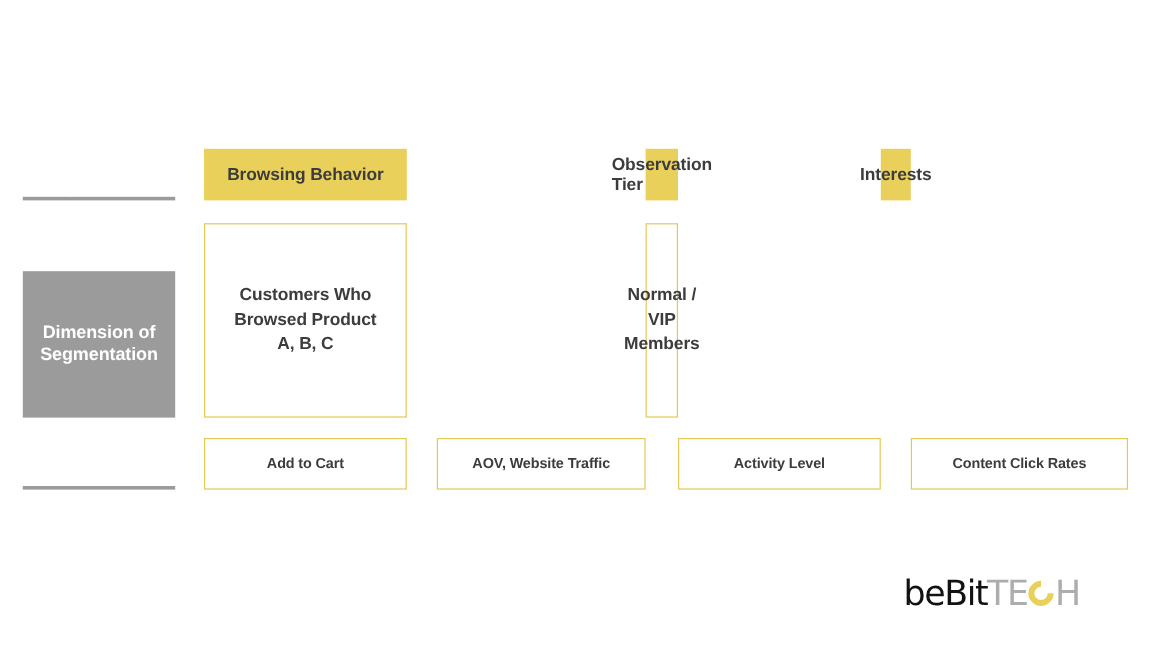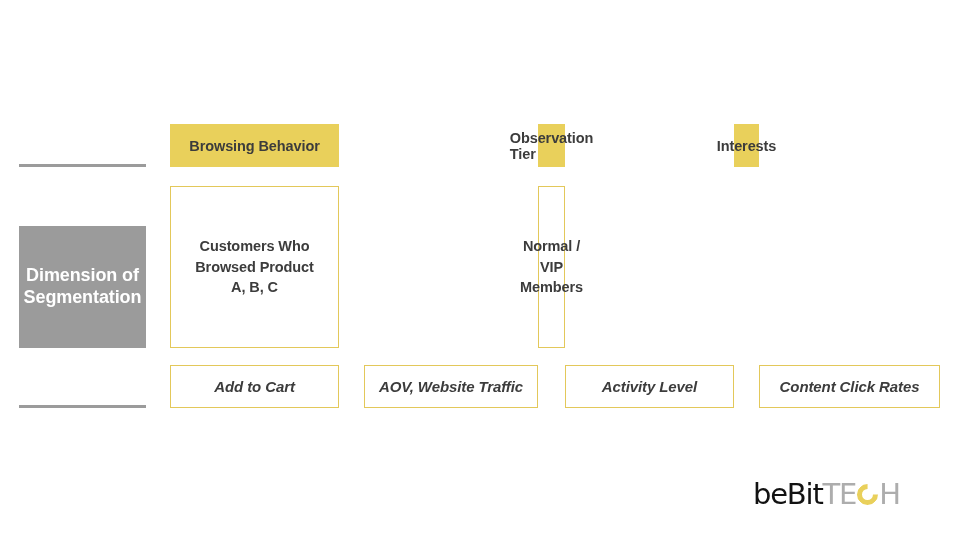--- a/index.html
+++ b/index.html
@@ -38,21 +38,21 @@
     font-weight: bold;
     display: flex;
     align-items: center;
     justify-content: center;
     text-align: center;
     line-height: 1.22;
     font-size: 13.5px;
     letter-spacing: -0.1px;
     margin-top: 40px;
   }
-  .rowlabel.tall { font-size: 18px; }
+  .rowlabel.tall { font-size: 15px; }
 
   
   .colheader {
     background: #e9d05b;
     color: #3c3c3c;
     font-weight: bold;
     display: flex;
     align-items: center;
     justify-content: center;
     font-size: 14.5px;
@@ -69,23 +69,22 @@
     justify-content: center;
     text-align: center;
     color: #3c3c3c;
     font-weight: bold;
     font-size: 14.5px;
     line-height: 1.42;
     letter-spacing: -0.1px;
     padding: 4px 6px;
   }
   .cell.indicator {
-    font-size: 15px;
+    font-size: 12px;
     line-height: 1.2;
-    font-style: italic;
   }
   .cell .spacer {
     display: block;
     height: 0.95em;
   }
 
   
   #logo {
     position: absolute;
     left: 753px;

